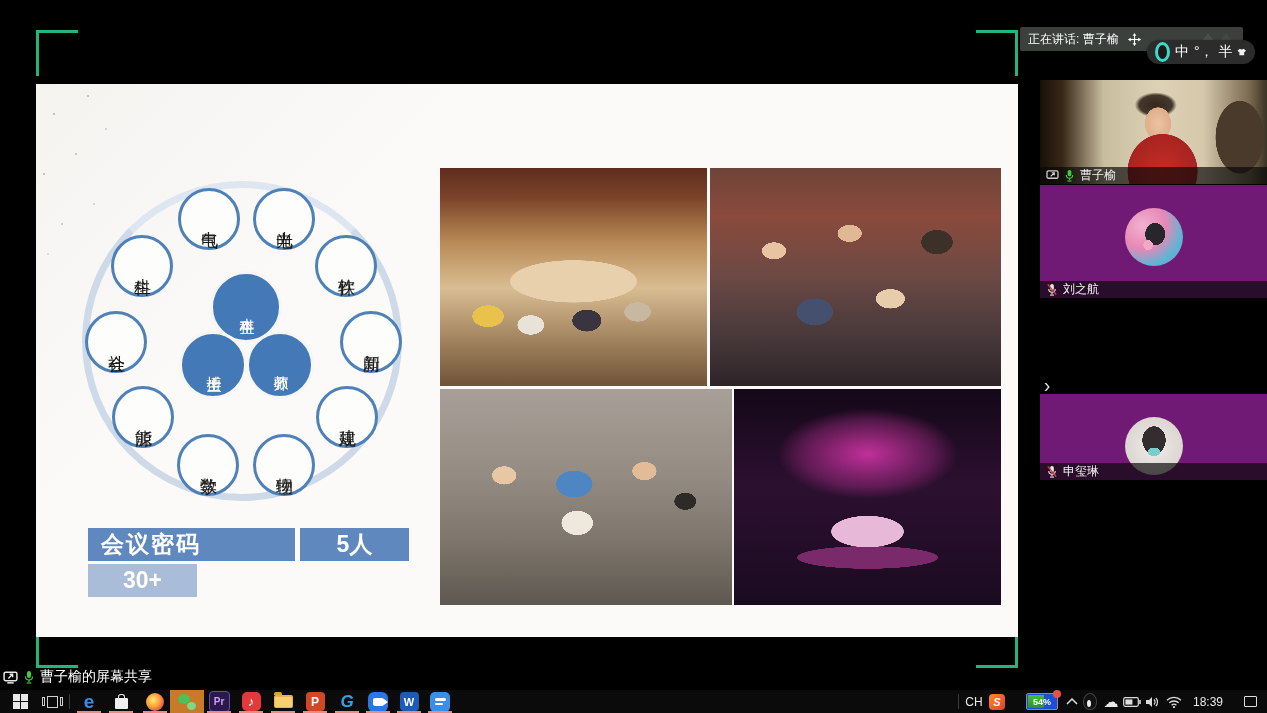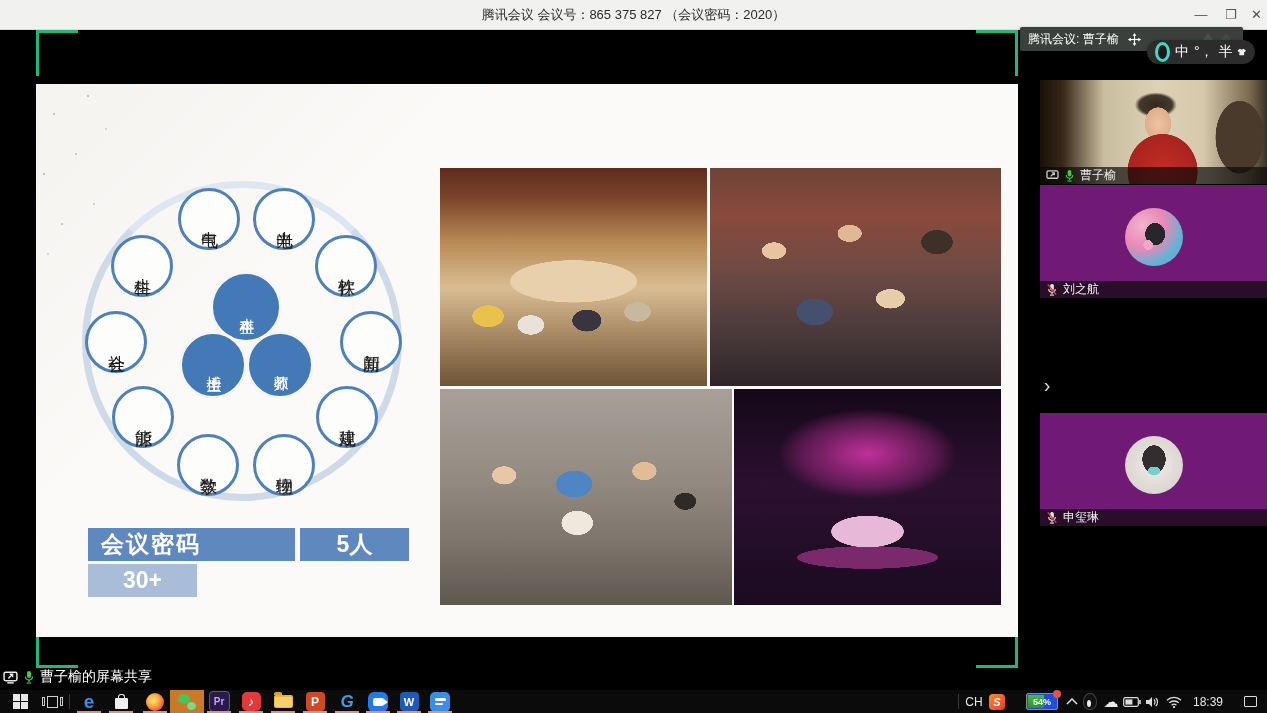--- a/index.html
+++ b/index.html
@@ -144,26 +144,20 @@
   #taskview-icn{display:flex;gap:2px;align-items:center;}
   #taskview-icn i{border:1.5px solid #cfcfcf;box-sizing:border-box;}
   #actioncenter-icn{position:relative;width:13px;height:11px;border:1.5px solid #ddd;border-radius:1px;box-sizing:border-box;}
   .vdiv{position:absolute;top:4px;width:1px;height:15px;background:#3a3a3a;}
 </style>
 </head>
 <body>
 
 <div id="page">
 
-  <div class="abs" id="titlebar">
-    <div class="abs" id="title-text">腾讯会议 会议号：865 375 827 （会议密码：2020）</div>
-    <div class="abs winbtn" style="left:1186px;">—</div>
-    <div class="abs winbtn" style="left:1216px;">❐</div>
-    <div class="abs winbtn" style="left:1246px;width:21px;">✕</div>
-  </div>
 
   <div class="abs" id="main">
 
     <div class="abs bracket" style="left:36px;top:0;border-left-width:3px;border-top-width:3px;"></div>
     <div class="abs bracket" style="left:976px;top:0;border-right-width:3px;border-top-width:3px;"></div>
     <div class="abs bracket" style="left:36px;top:592px;border-left-width:3px;border-bottom-width:3px;"></div>
     <div class="abs bracket" style="left:976px;top:592px;border-right-width:3px;border-bottom-width:3px;"></div>
 
     <div class="abs" id="slide">
       <div class="abs" id="slide-mesh"></div>
@@ -255,21 +249,21 @@
               <path d="M2.5 6.5a3.5 3.5 0 0 0 7 0" stroke="#e8e8e8" stroke-width="1.2" fill="none"></path>
               <line x1="6" y1="10" x2="6" y2="12" stroke="#e8e8e8" stroke-width="1.2"></line>
               <line x1="3.8" y1="13" x2="8.2" y2="13" stroke="#e8e8e8" stroke-width="1.2"></line>
               <line x1="1.5" y1="1.5" x2="10.5" y2="12.5" stroke="#e03c3c" stroke-width="1.6"></line>
             </svg>
           <span>刘之航</span>
         </div>
       </div>
 
 
-      <div class="tile" style="top:383px;height:113px;">
+      <div class="tile" style="top:364px;height:86px;">
         <div class="avatar" style="top:23px;background:
           radial-gradient(10px 7px at 50% 60%, #76cfcf 0 60%, transparent 61%),
           radial-gradient(21px 25px at 50% 40%, #342d30 0 55%, transparent 56%),
           radial-gradient(circle, #efece9 0%, #ddd6d2 68%, #b6aeaa 100%);"></div>
         <div class="plabel">
           <svg width="12" height="13" viewBox="0 0 12 14">
               <rect x="4" y="1" width="4" height="7" rx="2" fill="#e8e8e8"></rect>
               <path d="M2.5 6.5a3.5 3.5 0 0 0 7 0" stroke="#e8e8e8" stroke-width="1.2" fill="none"></path>
               <line x1="6" y1="10" x2="6" y2="12" stroke="#e8e8e8" stroke-width="1.2"></line>
               <line x1="3.8" y1="13" x2="8.2" y2="13" stroke="#e8e8e8" stroke-width="1.2"></line>
@@ -278,21 +272,21 @@
           <span>申玺琳</span>
         </div>
       </div>
 
     </div>
 
     <div class="abs" id="expand-arrow">›</div>
   </div>
 
   <div class="abs" id="speaking-tip">
-    <span>腾讯会议: 曹子榆</span>
+    <span>正在讲话: 曹子榆</span>
     <svg width="15" height="15" viewBox="0 0 16 16">
         <path d="M8 1 L10 4 H6 Z M8 15 L6 12 H10 Z M1 8 L4 6 V10 Z M15 8 L12 10 V6 Z" fill="#fff"></path>
         <line x1="8" y1="3" x2="8" y2="13" stroke="#fff" stroke-width="1.2"></line>
         <line x1="3" y1="8" x2="13" y2="8" stroke="#fff" stroke-width="1.2"></line>
       </svg>
     <span style="flex:1"></span>
     <span class="tipmount"></span>
     <span class="tipmount" style="margin-left:-8px;border-bottom-color:#4a504c;"></span>
   </div>
 

